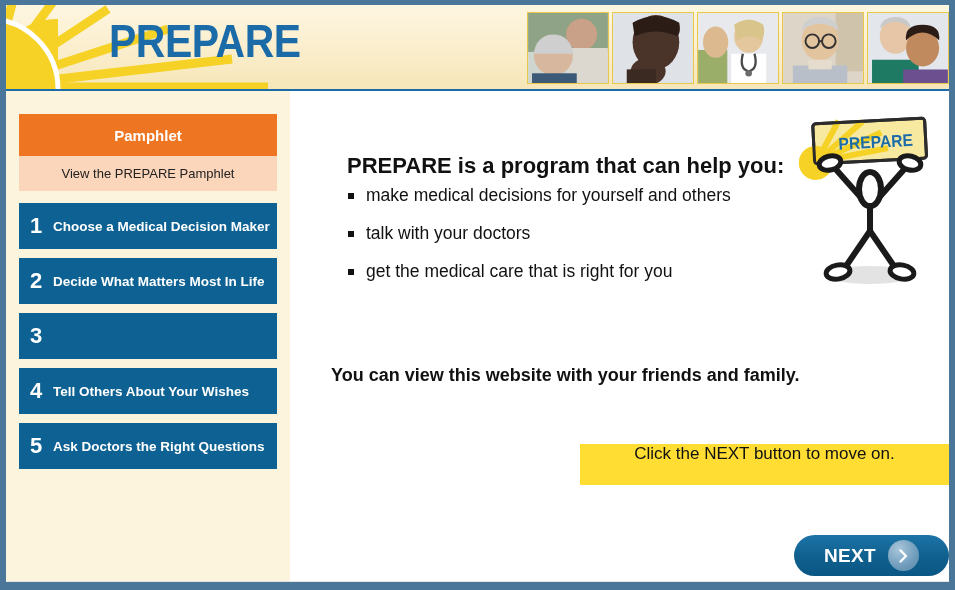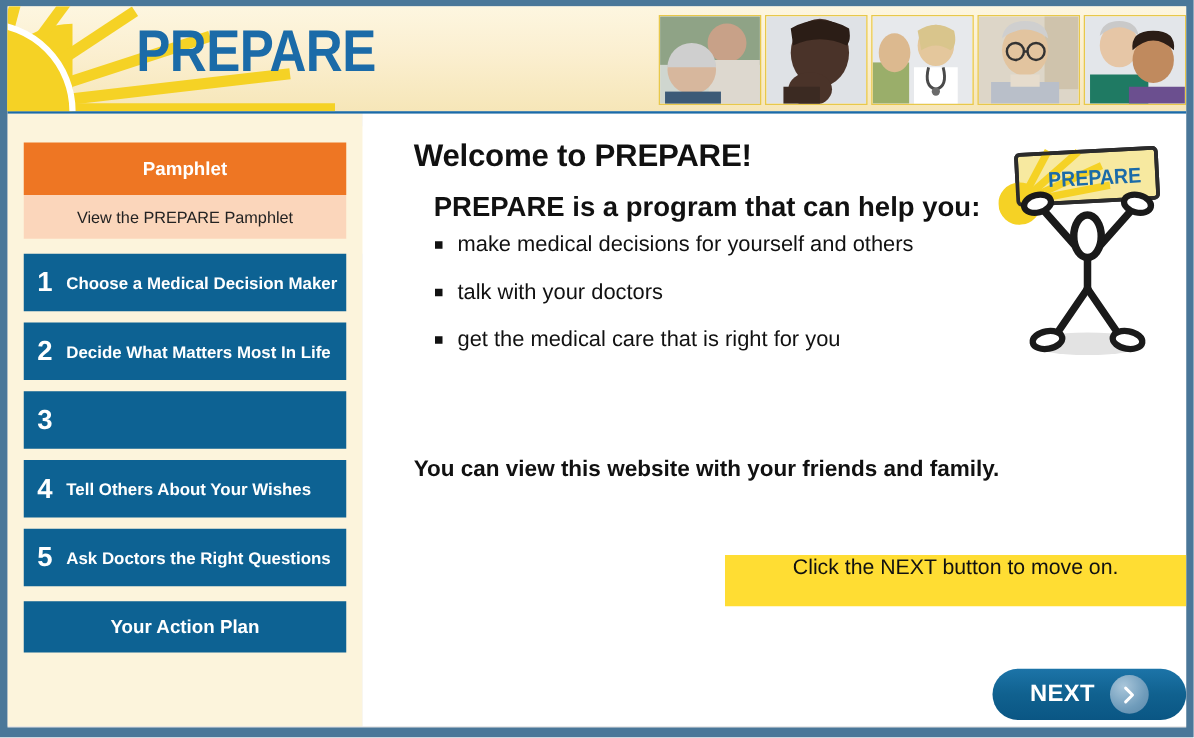--- a/index.html
+++ b/index.html
@@ -360,32 +360,28 @@
     </div>
     <div class="menu-item" style="top:277px;height:46px;">
       <span class="num">4</span>
       <span class="lbl">Tell Others About Your Wishes</span>
     </div>
     <div class="menu-item" style="top:332px;height:46px;">
       <span class="num">5</span>
       <span class="lbl">Ask Doctors the Right Questions</span>
     </div>
 
-    <div class="menu-item action-plan" style="top:390px;height:41px;">
-      <span class="lbl">Your Action Plan</span>
-    </div>
   </div>
 
   <div class="hide-menu">
     <span>Hide Menu</span>
   </div>
 
   <div class="main">
 
-    <div class="page-title">Welcome to PREPARE!</div>
     <div class="lead">PREPARE is a program that can help you:</div>
 
     <ul class="bullets">
       <li>make medical decisions for yourself and others</li>
       <li>talk with your doctors</li>
       <li>get the medical care that is right for you</li>
     </ul>
 
     <div class="closing">You can view this website with your friends and family.</div>
 

